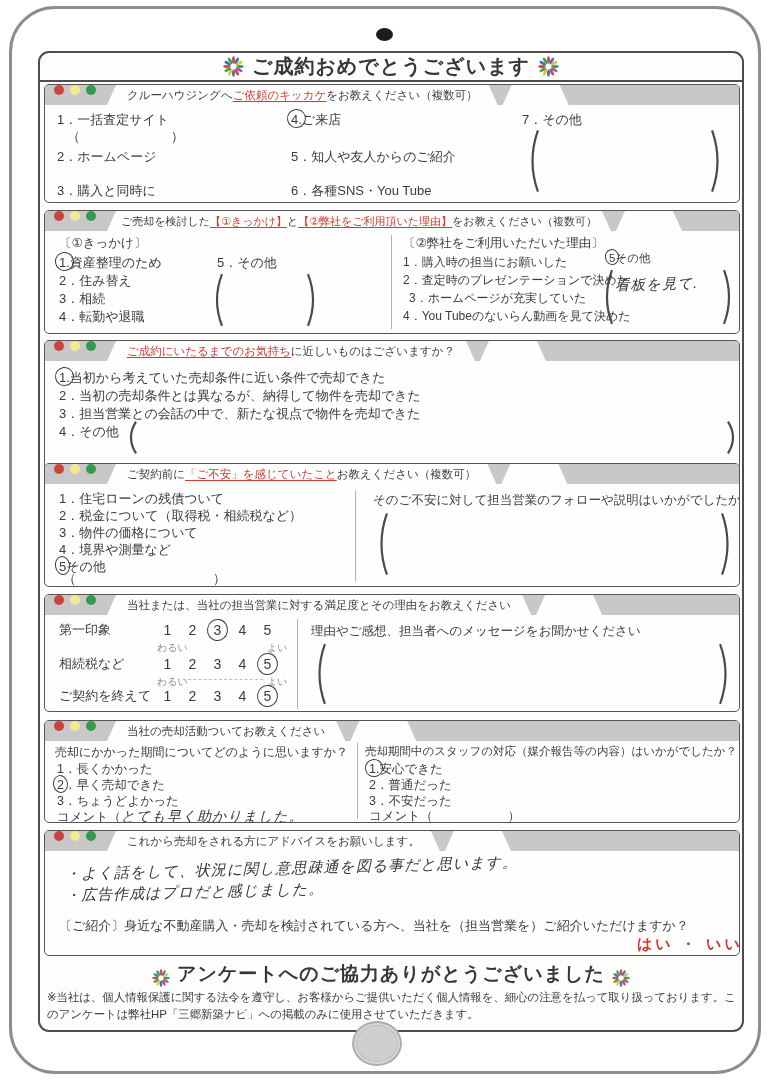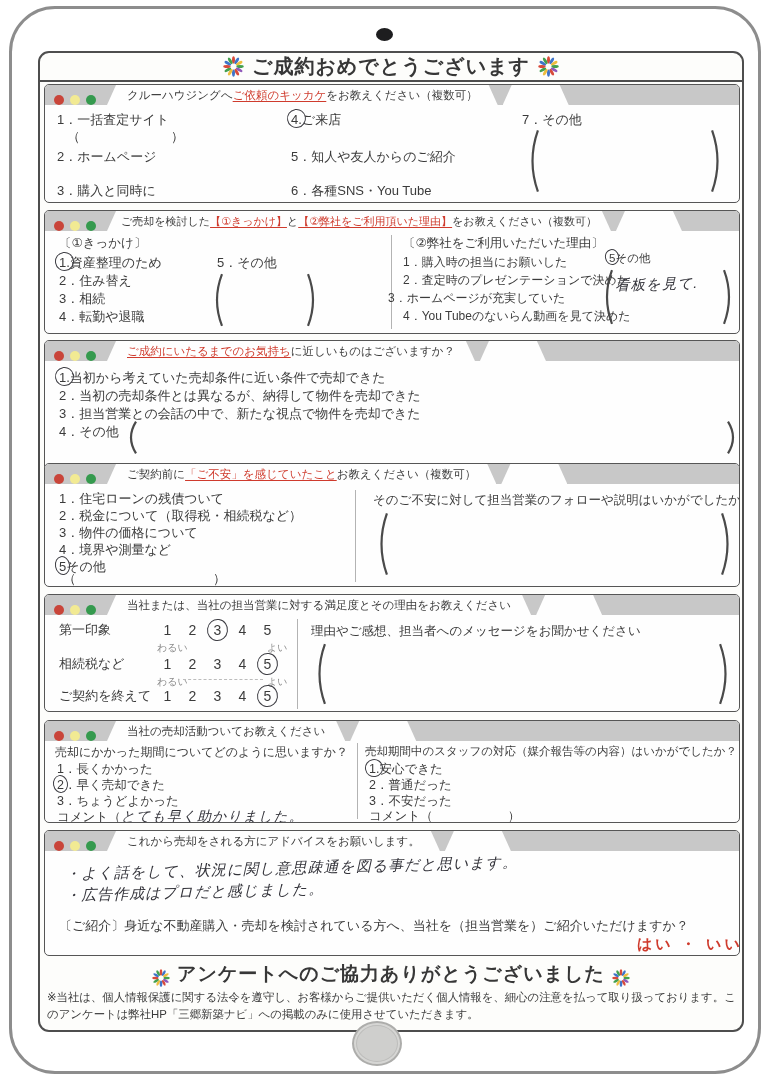--- a/index.html
+++ b/index.html
@@ -31,21 +31,21 @@
   }
   .flower { width:21px; height:21px; flex:0 0 auto; }
   .flower.sm { width:18px; height:18px; }
   
   .sec {
     position:absolute; left:4px; width:696px; box-sizing:border-box;
     border:1.5px solid #565656; border-radius:5px; background:#fefefe; overflow:hidden;
   }
   .sec-header {
     position:absolute; left:0; top:0; width:100%; height:20px; background:#c8c8c8;
-    display:flex; align-items:flex-end;
+    display:flex; align-items:flex-start;
   }
   .dot { width:10px; height:10px; border-radius:50%; flex:0 0 auto; }
   .dot.red { background:#c9453a; margin-left:9px; }
   .dot.yellow { background:#f2ea93; margin-left:6px; }
   .dot.green { background:#359a4e; margin-left:6px; }
   .tab {
     background:#fefefe; height:20px; margin-left:11px;
     clip-path:polygon(0 100%, 9px 0, calc(100% - 9px) 0, 100% 100%);
     display:flex; align-items:center; padding:0 20px; flex:0 0 auto;
   }
@@ -169,21 +169,21 @@
       <svg class="paren" style="left:166px;top:62px;width:12px;height:54px" viewBox="0 0 12 100" preserveAspectRatio="none">
           <use href="#paren-open-def"></use>
         </svg>
       <svg class="paren" style="left:262px;top:62px;width:12px;height:54px" viewBox="0 0 12 100" preserveAspectRatio="none">
           <use href="#paren-close-def"></use>
         </svg>
       <div class="vdiv" style="left:346px;top:24px;height:94px"></div>
       <div class="line sz125" style="left:358px;top:24px">〔②弊社をご利用いただいた理由〕</div>
       <div class="line sz12" style="left:358px;top:43px">1．購入時の担当にお願いした</div>
       <div class="line sz12" style="left:358px;top:61px">2．査定時のプレゼンテーションで決めた</div>
-      <div class="line sz12" style="left:343px;top:79px">3．ホームページが充実していた</div>
+      <div class="line sz12" style="left:364px;top:79px">3．ホームページが充実していた</div>
       <div class="line sz12" style="left:358px;top:97px">4．You Tubeのないらん動画を見て決めた</div>
       <div class="line sz115" style="left:564px;top:40px"><span class="penc">5</span><span>その他</span></div>
       <svg class="paren" style="left:556px;top:58px;width:12px;height:56px" viewBox="0 0 12 100" preserveAspectRatio="none">
           <use href="#paren-open-def"></use>
         </svg>
       <svg class="paren" style="left:678px;top:58px;width:12px;height:56px" viewBox="0 0 12 100" preserveAspectRatio="none">
           <use href="#paren-close-def"></use>
         </svg>
       <div class="line hand tilt" style="left:570px;top:64px;font-size:14.5px">看板を見て.</div>
     </section>

